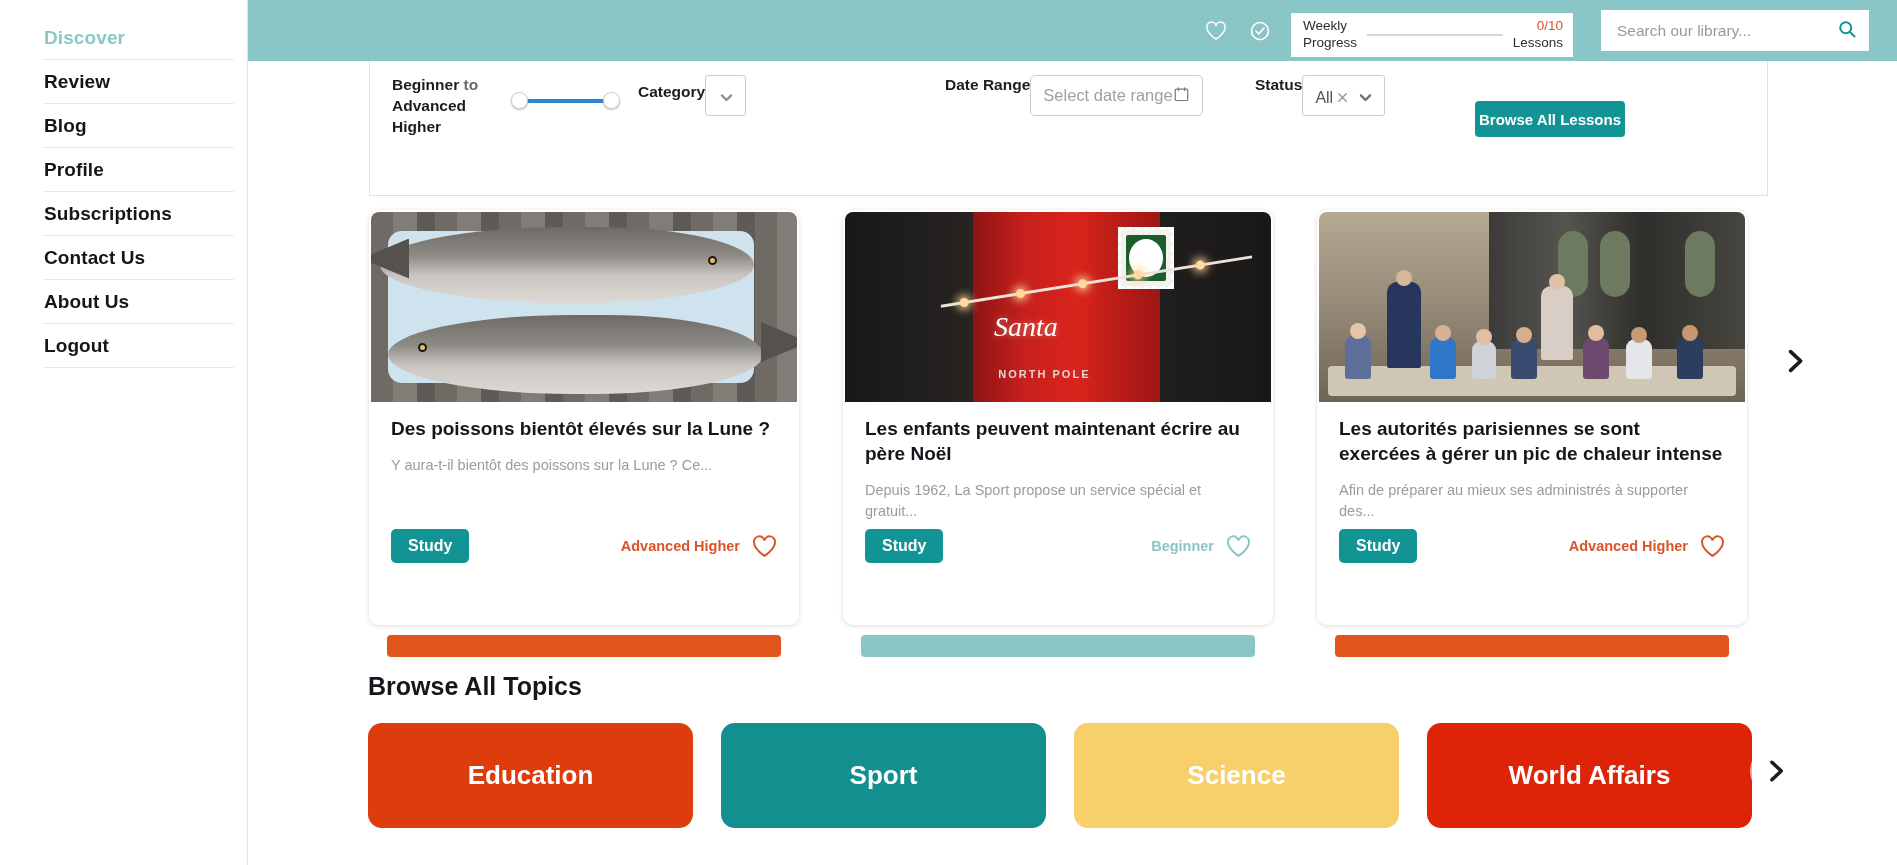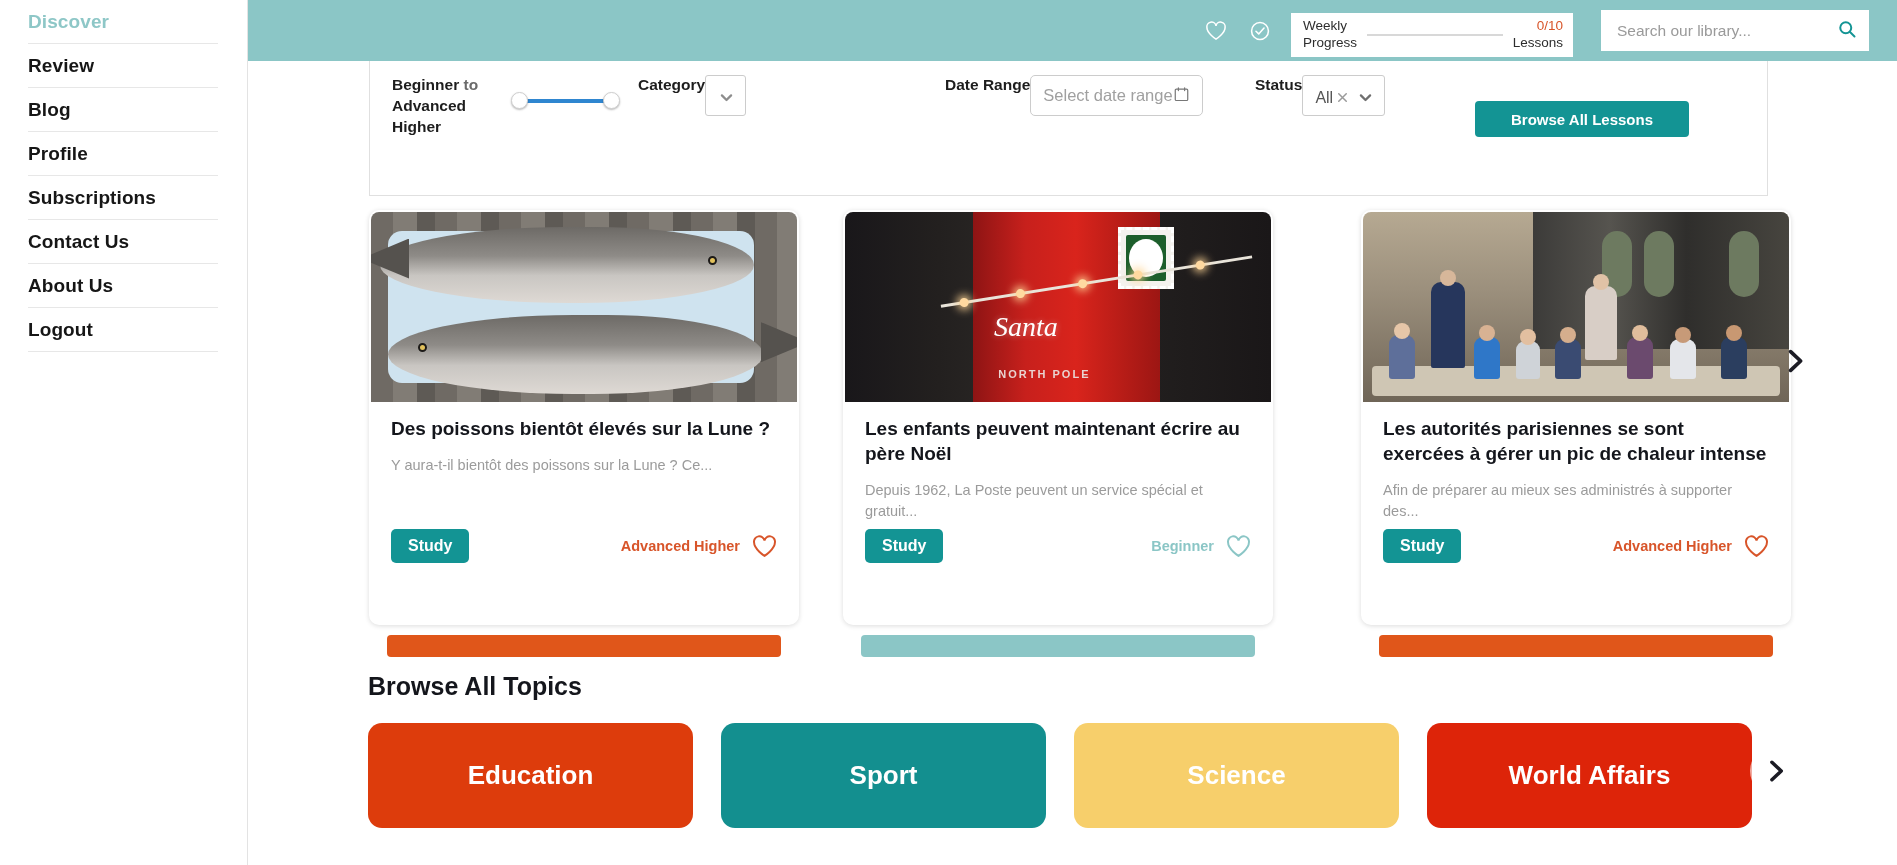--- a/index.html
+++ b/index.html
@@ -9,21 +9,21 @@
     overflow: hidden;
     background: #ffffff;
     font-family: "Liberation Sans", sans-serif;
   }
   .app { position: relative; width: 1897px; height: 865px; background:#fff; }
 
   
   .sidebar {
     position: absolute; left: 0; top: 0; width: 248px; height: 865px;
     background: #ffffff; border-right: 1px solid #e3e3e3;
-    padding: 0;
+    padding: 16px;
   }
   .nav-list { list-style: none; margin: 0; padding: 0 0 0 28px; }
   .nav-item {
     height: 44px; line-height: 44px;
     border-bottom: 1px solid #e7e7e7;
     width: 190px;
     font-size: 19px;
     color: #161616;
     font-weight: 600;
     letter-spacing: .1px;
@@ -74,53 +74,53 @@
   .fgroup-slider { width: 228px; margin-right: 18px; }
   .flabel { font-size:15.5px; color:#1d1d1d; font-weight:600; margin-bottom:6px; line-height:1.35;}
   .flabel .lite { color:#6b6b6b; font-weight:600; }
 
   .slider { position:relative; width:200px; height:22px; margin-top:14px; }
   .slider-rail { position:absolute; left:8px; right:8px; top:10px; height:4px; background:#2f86d0; border-radius:2px;}
   .slider-handle { position:absolute; top:3px; width:17px; height:17px; border-radius:50%; background:#fff; border:1px solid #cfcfcf; box-shadow:0 1px 2px rgba(0,0,0,.28); cursor:pointer;}
   .slider-handle.left { left:0; }
   .slider-handle.right { right:0; }
 
-  .fgroup-cat { width: 275px; margin-right: 32px; }
+  .fgroup-cat { width: 275px; margin-right: 32px; align-items: center; }
   .fgroup-date { width: 282px; margin-right: 28px; text-align: right; }
   .fgroup-status { width: 190px; margin-right: 30px; }
 
   .select-box {
     height: 41px; border:1px solid #ccc; border-radius:3px; background:#fff;
     display:flex; align-items:center; padding: 4px 10px 0 12px; cursor:pointer;
   }
   .select-val { flex:1; font-size:16px; color:#555; white-space:nowrap; overflow:hidden; }
   .chev { width:17px; height:17px; color:#888; display:flex; align-items:center; justify-content:center;}
   .xclear { width:18px; height:18px; color:#9a9a9a; display:flex; align-items:center; justify-content:center; margin-right:6px; cursor:pointer;}
 
   .date-box { height:41px; border:1px solid #ccc; border-radius:5px; background:#fff; display:flex; align-items:center; padding:0 12px; cursor:pointer;}
   .date-box .dval { flex:1; font-size:16.5px; color:#a0a0a0;}
 
   .browse-btn {
     margin-top:26px; height:36px; background:#139494; color:#fff;
-    border:none; border-radius:4px; padding: 0 36px;
+    border:none; border-radius:4px; padding: 0 4px;
     font-size:15px; font-weight:700; cursor:pointer;
     font-family:"Liberation Sans", sans-serif; white-space:nowrap;
   }
 
   
   .cards { position:absolute; left: 369px; top: 210px; width: 1420px; height: 420px; }
   .card {
     position:absolute; top:0; width: 430px; height: 415px;
     background:#fff; border-radius:10px;
     box-shadow: 0 1px 5px rgba(0,0,0,.14);
     overflow: visible;
   }
   .card.c1 { left: 0; }
   .card.c2 { left: 474px; }
-  .card.c3 { left: 992px; }
+  .card.c3 { left: 948px; }
   .card-img { position:relative; height:190px; border-radius:8px 8px 0 0; overflow:hidden; margin:2px 2px 0 2px; }
   .card-body { padding: 14px 22px 0 22px; }
   .card-title { font-size:19px; font-weight:700; color:#14161c; line-height:1.32; margin:0 0 14px 0;}
   .card-desc { font-size:14.5px; color:#9b9b9b; line-height:1.46; margin:0;}
   .card-foot { position:absolute; left:22px; right:22px; bottom: 62px; display:flex; align-items:center; }
   .study-btn {
     background:#139494; color:#fff; border:none; border-radius:5px;
     height:34px; padding: 0 17px; font-size:16px; font-weight:700; cursor:pointer;
     font-family:"Liberation Sans", sans-serif;
   }
@@ -350,21 +350,21 @@
             <span class="bulb" style="left:6%"></span>
             <span class="bulb" style="left:24%"></span>
             <span class="bulb" style="left:44%"></span>
             <span class="bulb" style="left:62%"></span>
             <span class="bulb" style="left:82%"></span>
           </div>
         </div>
       </div>
       <div class="card-body">
         <h3 class="card-title">Les enfants peuvent maintenant écrire au père Noël</h3>
-        <p class="card-desc">Depuis 1962, La Poste peuvent un service spécial et gratuit...</p>
+        <p class="card-desc">Depuis 1962, La Sport propose un service spécial et gratuit...</p>
       </div>
       <div class="card-foot">
         <button class="study-btn">Study</button>
         <div class="foot-right">
           <span class="level" style="color:#8bc6c6">Beginner</span>
           <span class="heart-btn">
             <svg width="25" height="23" viewBox="0 0 24 22" fill="none" stroke="#8bc6c6" stroke-width="1.9">
               <path d="M12 20 C 12 20, 2 13.5, 2 7.2 A 5 5 0 0 1 12 5.4 A 5 5 0 0 1 22 7.2 C 22 13.5, 12 20, 12 20 Z"></path>
             </svg>
           </span>

